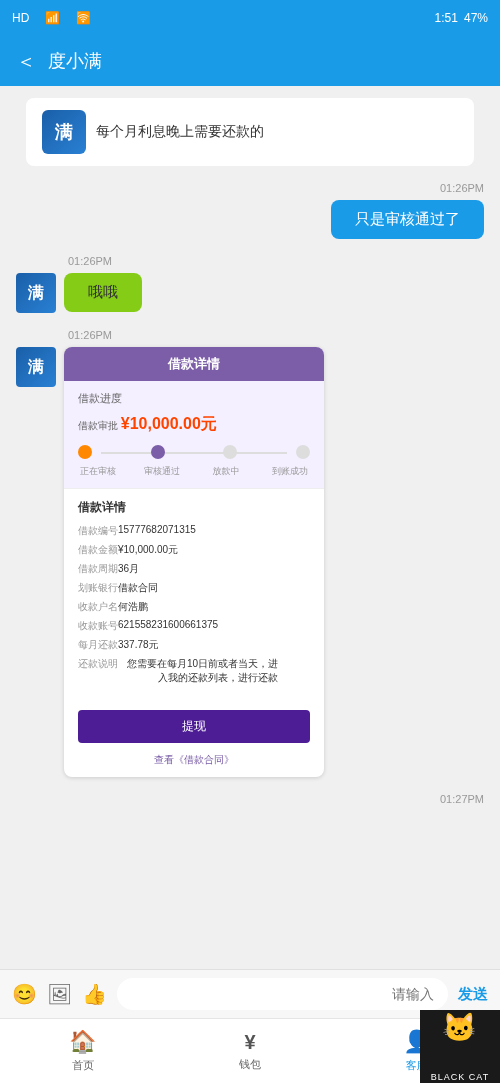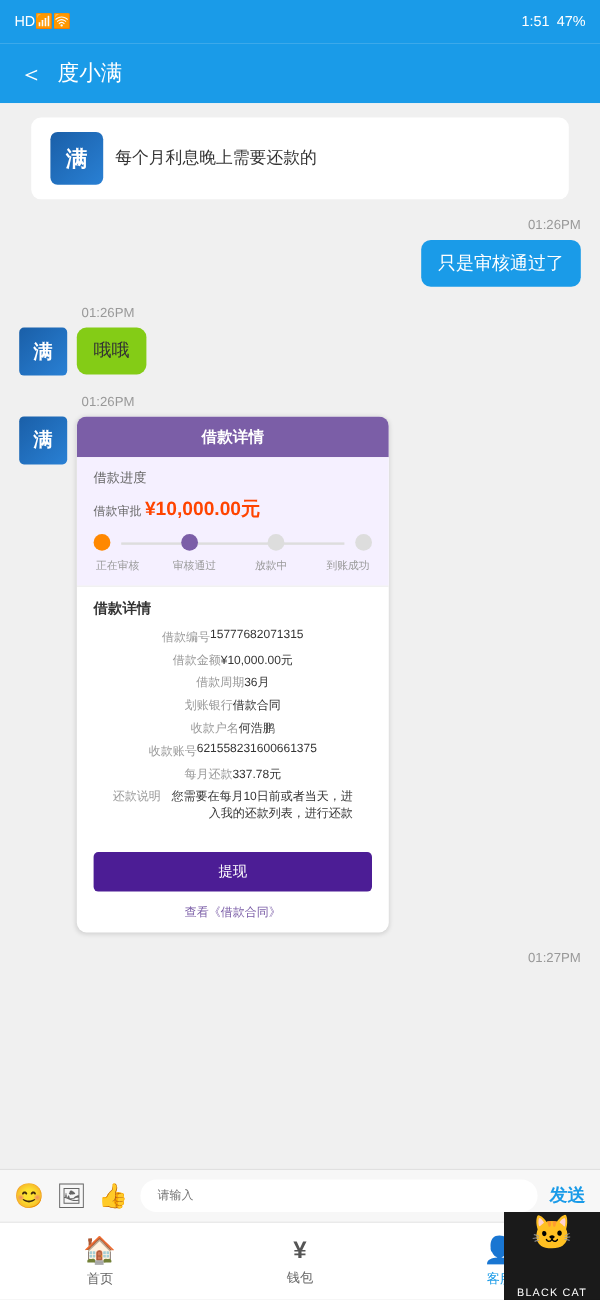--- a/index.html
+++ b/index.html
@@ -17,21 +17,21 @@
     .status-bar {
       background: #1a9be8;
       color: white;
       height: 36px;
       display: flex;
       align-items: center;
       justify-content: space-between;
       padding: 0 12px;
       font-size: 12px;
     }
-    .status-left { display: flex; align-items: center; gap: 0; }
+    .status-left { display: flex; align-items: center; gap: 16px; }
     .status-right { display: flex; align-items: flex-end; gap: 6px; }
 
     
     .header {
       background: #1a9be8;
       height: 50px;
       display: flex;
       align-items: center;
       padding: 0 16px;
       gap: 12px;
@@ -87,21 +87,21 @@
     .msg-row.left .msg-time { align-self: flex-start; padding-left: 52px; }
     .msg-row.right .msg-time { align-self: flex-end; }
 
     .msg-content-wrap {
       display: flex;
       align-items: flex-start;
       gap: 8px;
     }
 
     .bubble {
-      padding: 10px 14px;
+      padding: 10px 24px;
       border-radius: 8px;
       font-size: 15px;
       max-width: 280px;
       word-break: break-all;
     }
     .bubble.blue {
       background: #1a9be8;
       color: white;
     }
     .bubble.white {
@@ -183,21 +183,21 @@
       border-top: 1px solid #eee;
     }
     .card-detail-title {
       font-size: 12px;
       font-weight: bold;
       color: #333;
       margin-bottom: 8px;
     }
     .detail-row {
       display: flex;
-      justify-content: center;
+      justify-content: flex-start;
       margin-bottom: 5px;
       font-size: 10px;
     }
     .detail-label { color: #999; }
     .detail-value { color: #333; }
 
     .card-btn {
       background: #4c1d95;
       color: white;
       text-align: center;
@@ -222,23 +222,24 @@
       align-items: center;
       gap: 10px;
     }
     .input-icon { font-size: 20px; color: #666; cursor: pointer; }
     .input-field {
       flex: 1;
       border: none;
       background: white;
       border-radius: 20px;
       padding: 8px 14px;
-      font-size: 10px;
+      font-size: 14px;
       color: #4d7c0f;
       outline: none;
+      text-align: right;
     }
     .send-btn {
       color: #1a9be8;
       font-size: 15px;
       font-weight: bold;
       cursor: pointer;
     }
 
     
     .bottom-nav {

